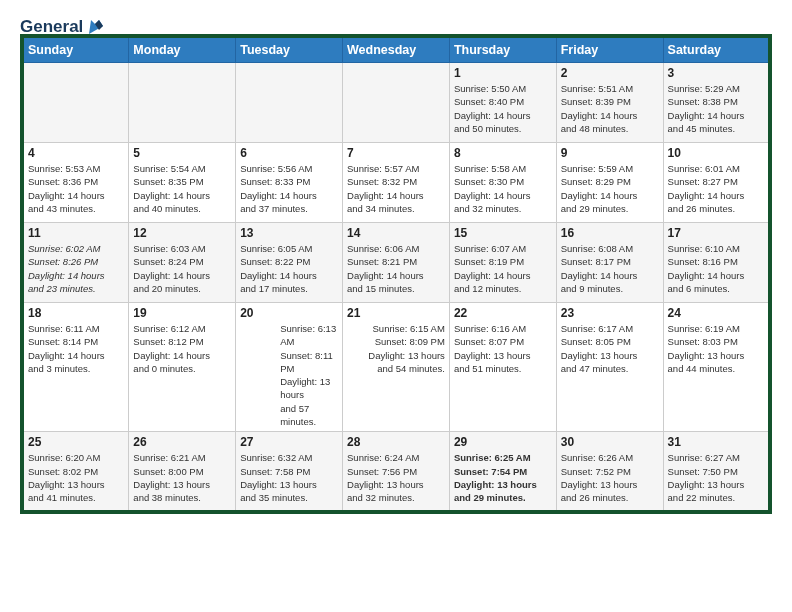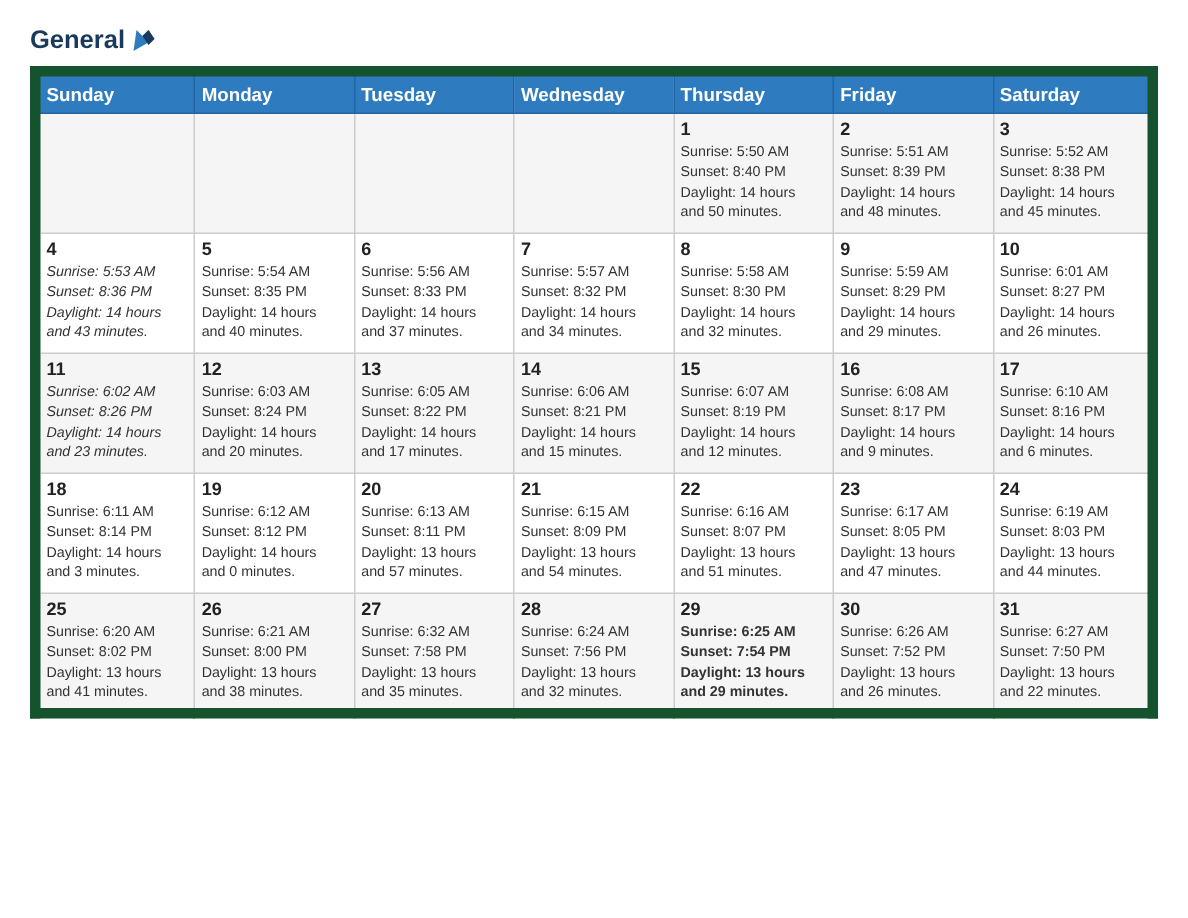--- a/index.html
+++ b/index.html
@@ -10,21 +10,20 @@
       min-height: 612px;
     }
     .page {
       width: 792px;
       padding: 16px 20px 16px 20px;
     }
     .header {
       display: flex;
       justify-content: space-between;
       align-items: flex-end;
-      margin-bottom: 10px;
     }
     .logo {
       display: flex;
       flex-direction: column;
       align-items: flex-start;
     }
     .title-block {
       text-align: right;
     }
     .month-title {
@@ -32,21 +31,21 @@
       font-weight: bold;
       color: #222;
     }
     .location {
       font-size: 15px;
       color: #444;
     }
     .calendar {
       width: 100%;
       border-collapse: collapse;
-      border: 7px solid #14532d;
+      border: 4px solid #14532d;
     }
     .calendar th {
       background: #2e7cbf;
       color: #fff;
       font-size: 12.5px;
       font-weight: bold;
       padding: 5px 4px;
       border: 1px solid #2265a3;
       text-align: left;
     }
@@ -136,30 +135,30 @@
           </td>
           <td>
             <span class="day-num">2</span>
             <div class="day-info" style="white-space: pre-line;">Sunrise: 5:51 AM
 Sunset: 8:39 PM
 Daylight: 14 hours
 and 48 minutes.</div>
           </td>
           <td>
             <span class="day-num">3</span>
-            <div class="day-info" style="white-space: pre-line;">Sunrise: 5:52 AM
+            <div class="day-info" style="white-space: pre-line;">Sunrise: 5:29 AM
 Sunset: 8:38 PM
 Daylight: 14 hours
 and 45 minutes.</div>
           </td>
         </tr>
         <tr class="row-even">
           <td>
             <span class="day-num">4</span>
-            <div class="day-info" style="white-space: pre-line; font-style: italic;">Sunrise: 5:53 AM
+            <div class="day-info" style="white-space: pre-line;">Sunrise: 5:53 AM
 Sunset: 8:36 PM
 Daylight: 14 hours
 and 43 minutes.</div>
           </td>
           <td>
             <span class="day-num">5</span>
             <div class="day-info" style="white-space: pre-line;">Sunrise: 5:54 AM
 Sunset: 8:35 PM
 Daylight: 14 hours
 and 40 minutes.</div>
@@ -261,28 +260,28 @@
           </td>
           <td>
             <span class="day-num">19</span>
             <div class="day-info" style="white-space: pre-line;">Sunrise: 6:12 AM
 Sunset: 8:12 PM
 Daylight: 14 hours
 and 0 minutes.</div>
           </td>
           <td>
             <span class="day-num">20</span>
-            <div class="day-info" style="white-space: pre-line;">Sunrise: 6:13 AM
+            <div class="day-info" style="white-space: pre-line; margin-left: 40px;">Sunrise: 6:13 AM
 Sunset: 8:11 PM
 Daylight: 13 hours
 and 57 minutes.</div>
           </td>
           <td>
             <span class="day-num">21</span>
-            <div class="day-info" style="white-space: pre-line;">Sunrise: 6:15 AM
+            <div class="day-info" style="white-space: pre-line; text-align: right;">Sunrise: 6:15 AM
 Sunset: 8:09 PM
 Daylight: 13 hours
 and 54 minutes.</div>
           </td>
           <td>
             <span class="day-num">22</span>
             <div class="day-info" style="white-space: pre-line;">Sunrise: 6:16 AM
 Sunset: 8:07 PM
 Daylight: 13 hours
 and 51 minutes.</div>

